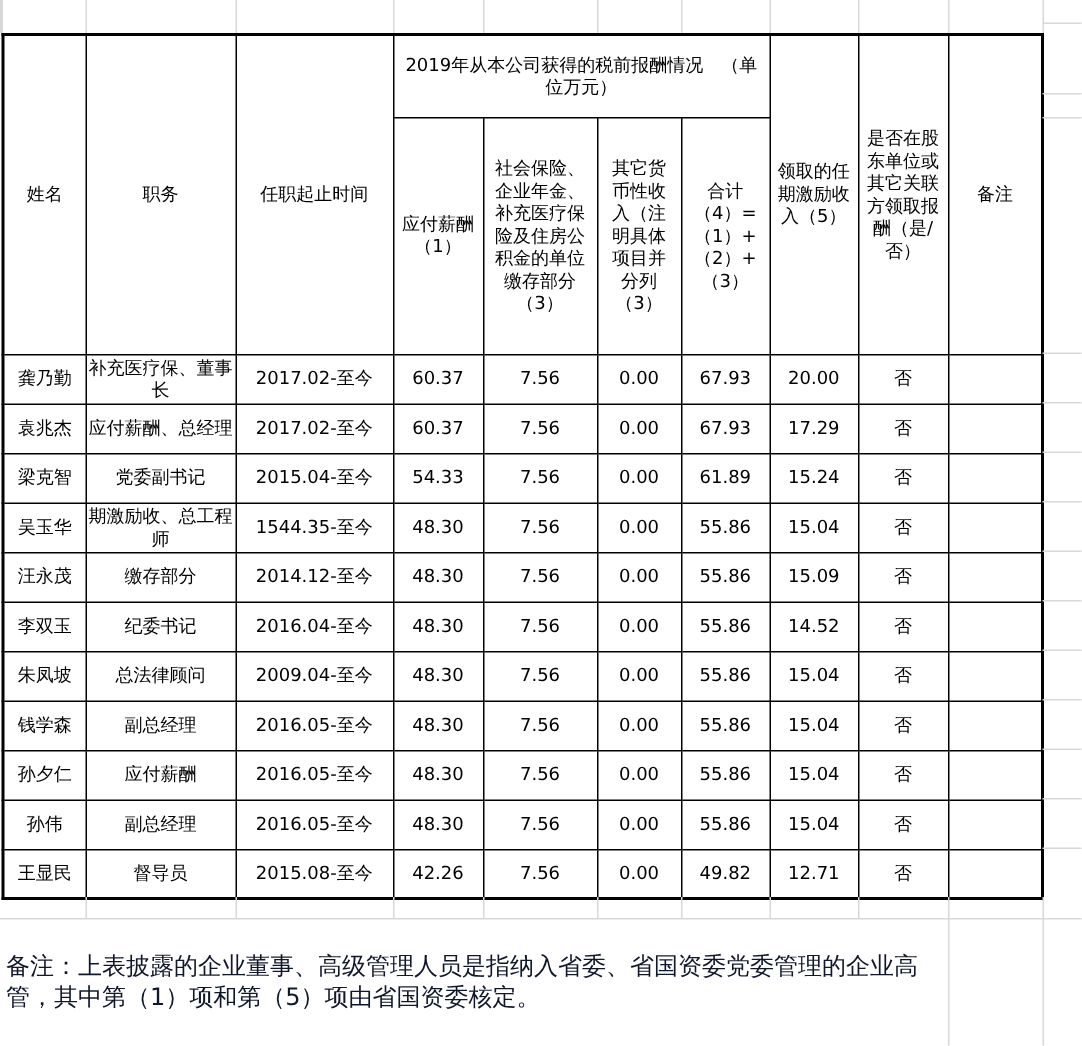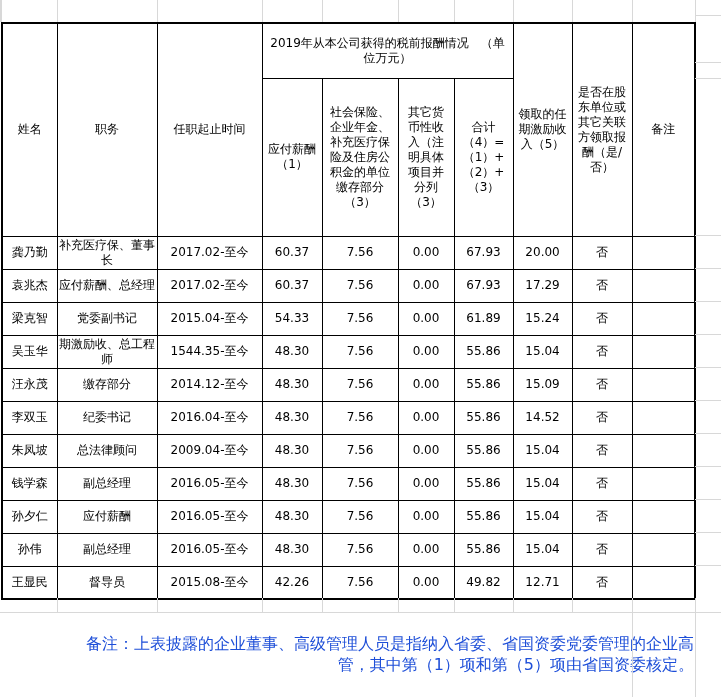--- a/index.html
+++ b/index.html
@@ -32,22 +32,21 @@
   .pre { white-space:pre-line; line-height:16px; }
   .left { text-align:left; padding-left:4px; }
   tr.h1 { height:55px; }
   tr.h2 { height:158px; }
   tr.d  { height:33px; }
   .gl { position:absolute; background:#d8d8d8; }
   .note {
     position:absolute; left:4px; top:633px; width:690px;
     font-size:16px; line-height:21px;
     white-space:pre-line;
-    color:#1d4ed8;
-    text-align:right;
+    color:#0f172a;
   }
 </style>
 </head>
 <body>
 
 <table class="main">
   <colgroup>
     <col style="width:55px">
       <col style="width:100px">
       <col style="width:105px">

